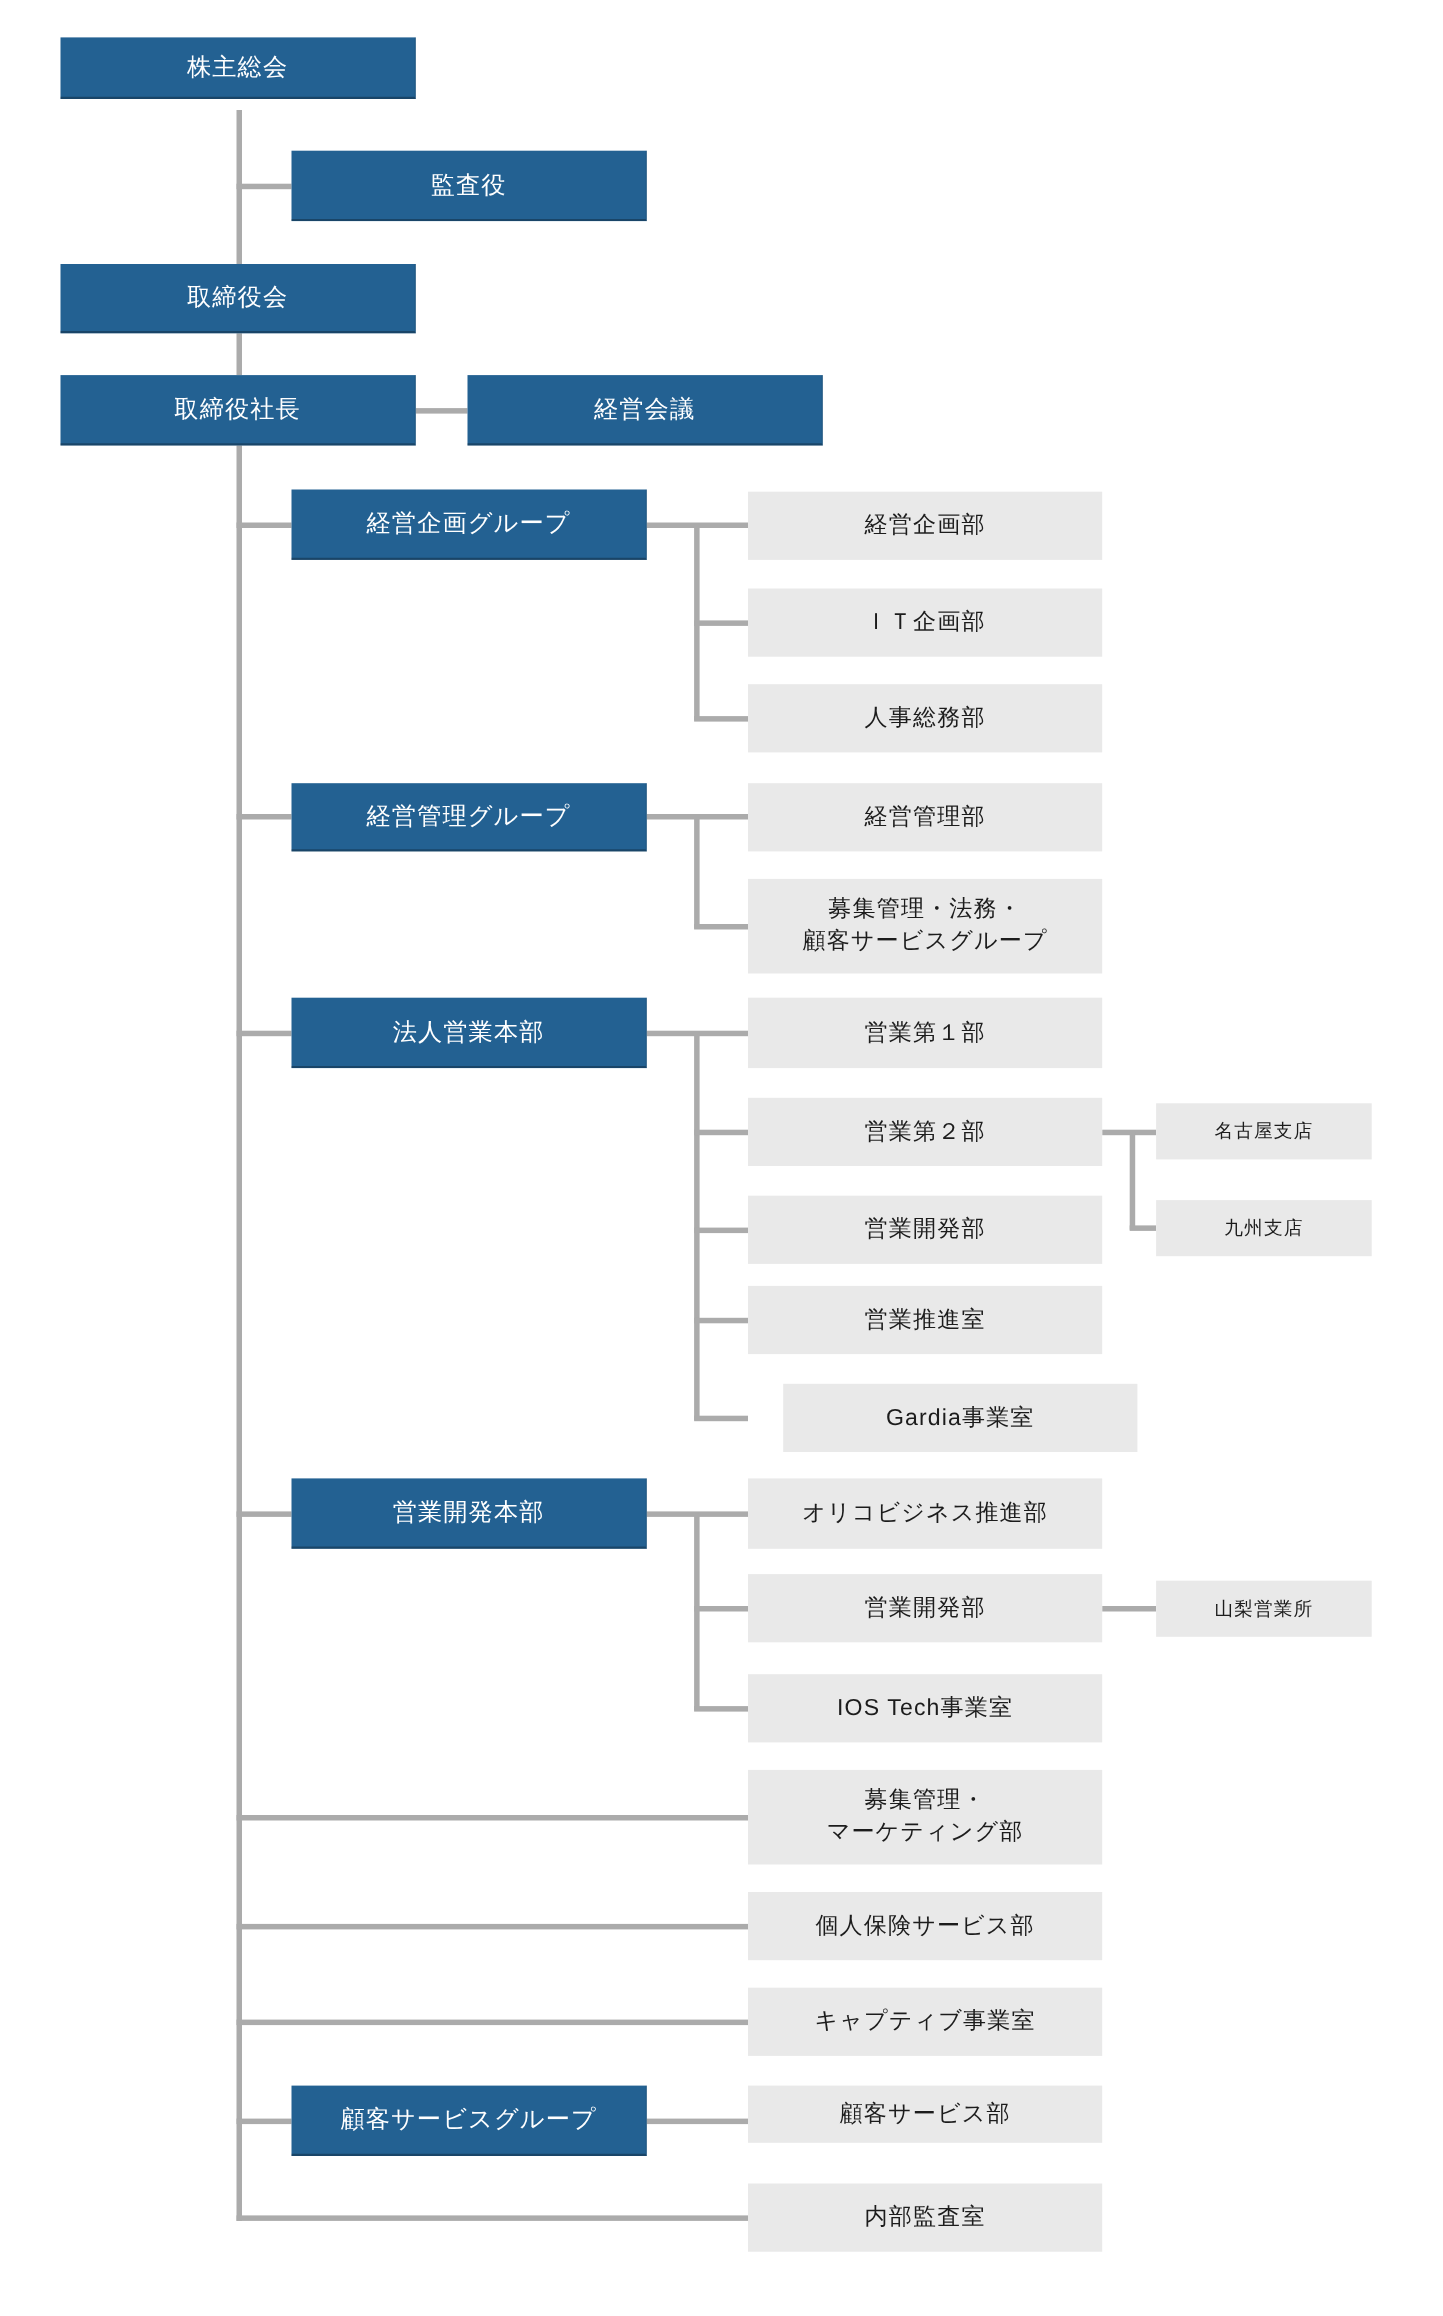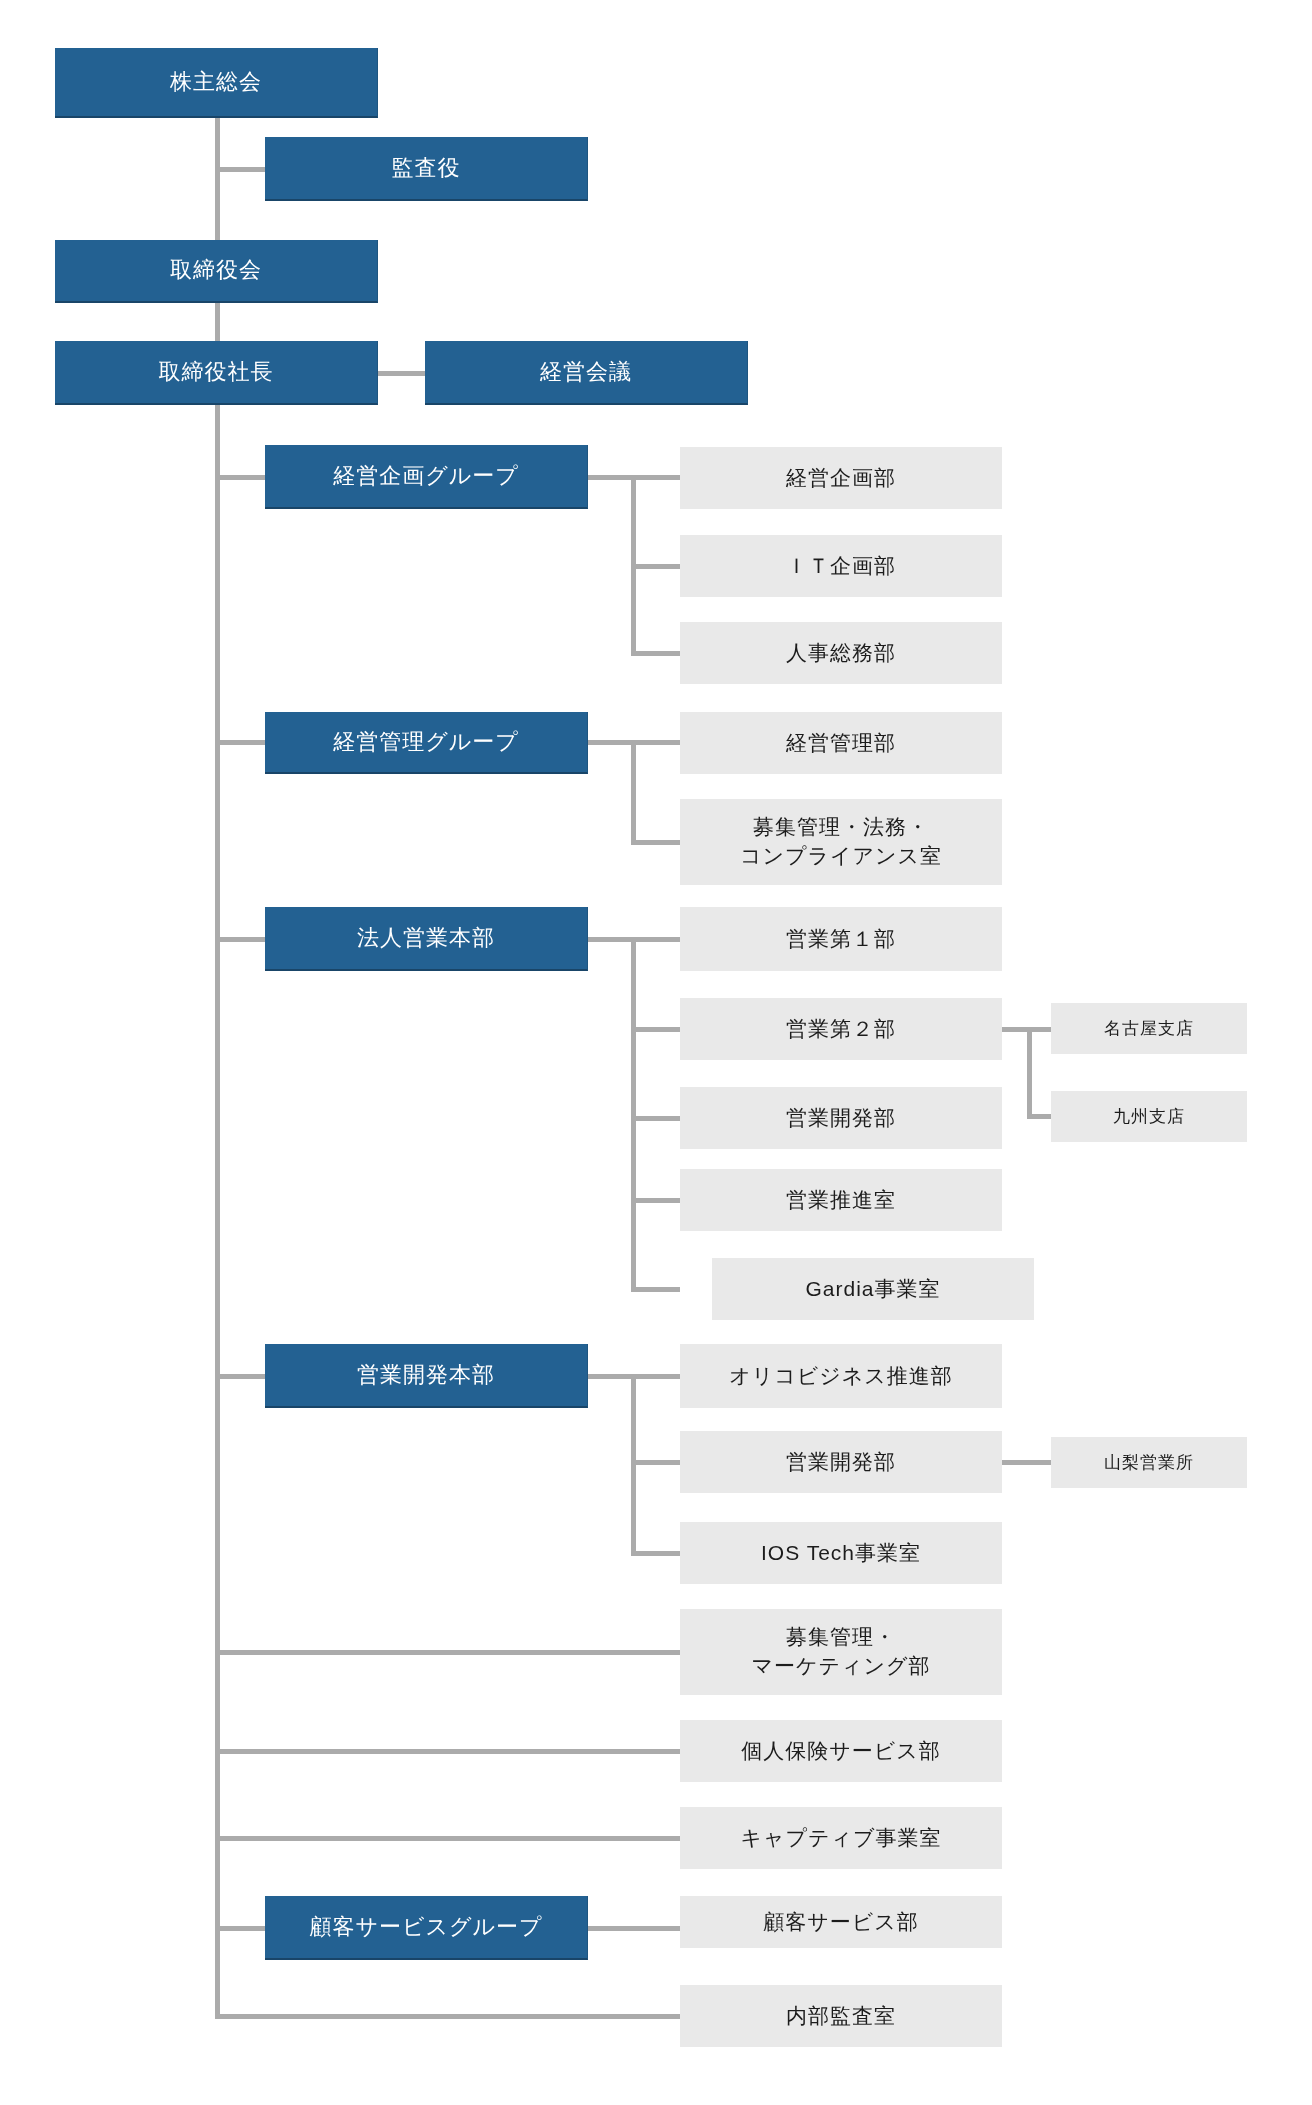--- a/index.html
+++ b/index.html
@@ -77,33 +77,33 @@
     <div class="line" style="left: 631px; top: 1287px; width: 49px; height: 5px;"></div>
     <div class="line" style="left: 1002px; top: 1027px; width: 49px; height: 5px;"></div>
     <div class="line" style="left: 1027px; top: 1029px; width: 5px; height: 89px;"></div>
     <div class="line" style="left: 1027px; top: 1114px; width: 24px; height: 5px;"></div>
     <div class="line" style="left: 588px; top: 1374px; width: 92px; height: 5px;"></div>
     <div class="line" style="left: 631px; top: 1376px; width: 5px; height: 179px;"></div>
     <div class="line" style="left: 631px; top: 1460px; width: 49px; height: 5px;"></div>
     <div class="line" style="left: 631px; top: 1551px; width: 49px; height: 5px;"></div>
     <div class="line" style="left: 1002px; top: 1460px; width: 49px; height: 5px;"></div>
     <div class="line" style="left: 588px; top: 1926px; width: 92px; height: 5px;"></div>
-    <div class="node primary" style="left: 55px; top: 48px; width: 323px; height: 70px;">株主総会</div>
+    <div class="node primary" style="left: 55px; top: 34px; width: 323px; height: 56px;">株主総会</div>
     <div class="node primary" style="left: 265px; top: 137px; width: 323px; height: 64px; text-align: right;">監査役</div>
     <div class="node primary" style="left: 55px; top: 240px; width: 323px; height: 63px;">取締役会</div>
     <div class="node primary" style="left: 55px; top: 341px; width: 323px; height: 64px;">取締役社長</div>
     <div class="node primary" style="left: 425px; top: 341px; width: 323px; height: 64px;">経営会議</div>
     <div class="node primary" style="left: 265px; top: 445px; width: 323px; height: 64px;">経営企画グループ</div>
     <div class="node secondary" style="left: 680px; top: 447px; width: 322px; height: 62px;">経営企画部</div>
     <div class="node secondary" style="left: 680px; top: 535px; width: 322px; height: 62px;">ＩＴ企画部</div>
     <div class="node secondary" style="left: 680px; top: 622px; width: 322px; height: 62px;">人事総務部</div>
     <div class="node primary" style="left: 265px; top: 712px; width: 323px; height: 62px;">経営管理グループ</div>
     <div class="node secondary" style="left: 680px; top: 712px; width: 322px; height: 62px;">経営管理部</div>
     <div class="node secondary" style="left: 680px; top: 799px; width: 322px; height: 86px;">募集管理・法務・
-コンプライアンス室</div>
+顧客サービスグループ</div>
     <div class="node primary" style="left: 265px; top: 907px; width: 323px; height: 64px;">法人営業本部</div>
     <div class="node secondary" style="left: 680px; top: 907px; width: 322px; height: 64px;">営業第１部</div>
     <div class="node secondary" style="left: 680px; top: 998px; width: 322px; height: 62px;">営業第２部</div>
     <div class="node branch" style="left: 1051px; top: 1003px; width: 196px; height: 51px;">名古屋支店</div>
     <div class="node secondary" style="left: 680px; top: 1087px; width: 322px; height: 62px;">営業開発部</div>
     <div class="node branch" style="left: 1051px; top: 1091px; width: 196px; height: 51px;">九州支店</div>
     <div class="node secondary" style="left: 680px; top: 1169px; width: 322px; height: 62px;">営業推進室</div>
     <div class="node secondary" style="left: 680px; top: 1258px; width: 322px; height: 62px; margin-left: 32px;">Gardia事業室</div>
     <div class="node primary" style="left: 265px; top: 1344px; width: 323px; height: 64px;">営業開発本部</div>
     <div class="node secondary" style="left: 680px; top: 1344px; width: 322px; height: 64px;">オリコビジネス推進部</div>

